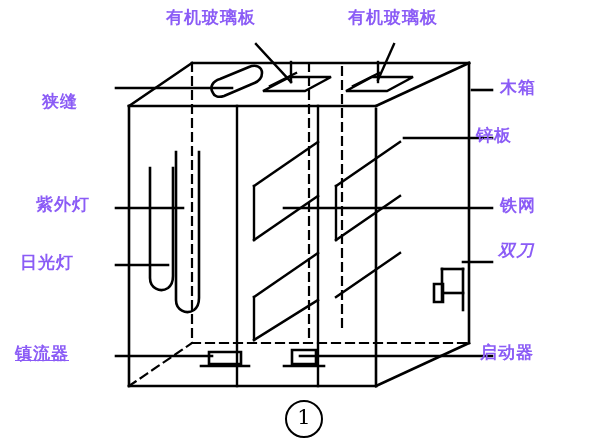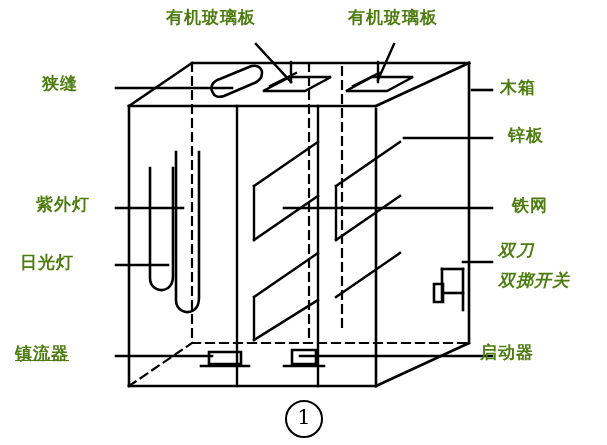--- a/index.html
+++ b/index.html
@@ -25,21 +25,21 @@
     left: 0;
     top: 0;
     width: 607px;
     height: 445px;
     display: block;
   }
   .lbl {
     position: absolute;
     font-family: "DejaVu Sans", "Liberation Sans", sans-serif;
     font-weight: bold;
-    color: #4d7c0f;
+    color: #8b5cf6;
     white-space: nowrap;
     letter-spacing: 1px;
     line-height: 1.15;
     font-size: 17px;
   }
   .lbl.two-line { line-height: 1.45; font-style: italic; }
   .fig-num {
     position: absolute;
     font-family: "DejaVu Serif", "Liberation Serif", serif;
     font-size: 21px;
@@ -171,35 +171,34 @@
         <path d="M394,44 L378,80"></path>
       </g>
 
     </g>
   </svg>
 
   <div class="lbl" style="left:166px; top:8px;">有机玻璃板</div>
 
   <div class="lbl" style="left:348px; top:8px;">有机玻璃板</div>
 
-  <div class="lbl" style="left:42px; top:74px;">狭缝</div>
+  <div class="lbl" style="left:42px; top:92px;">狭缝</div>
 
   <div class="lbl" style="left:36px; top:195px;">紫外灯</div>
 
   <div class="lbl" style="left:20px; top:253px;">日光灯</div>
 
   <div class="lbl" style="left:15px; top:344px;text-decoration:underline;">镇流器</div>
 
   <div class="lbl" style="left:500px; top:78px;">木箱</div>
 
-  <div class="lbl" style="left:508px; top:126px;">锌板</div>
-
-  <div class="lbl" style="left:500px; top:196px;margin-left:12px;">铁网</div>
+  <div class="lbl" style="left:476px; top:126px;">锌板</div>
+
+  <div class="lbl" style="left:500px; top:196px;">铁网</div>
 
   <div class="lbl two-line" style="left:498px; top:238px;">双刀</div>
 
-  <div class="lbl two-line" style="left:498px; top:268px;">双掷开关</div>
 
   <div class="lbl" style="left:480px; top:343px;">启动器</div>
 
   <div class="fig-num" style="left:285px; top:400px;">1</div>
 
 </div>
 
 </body></html>

